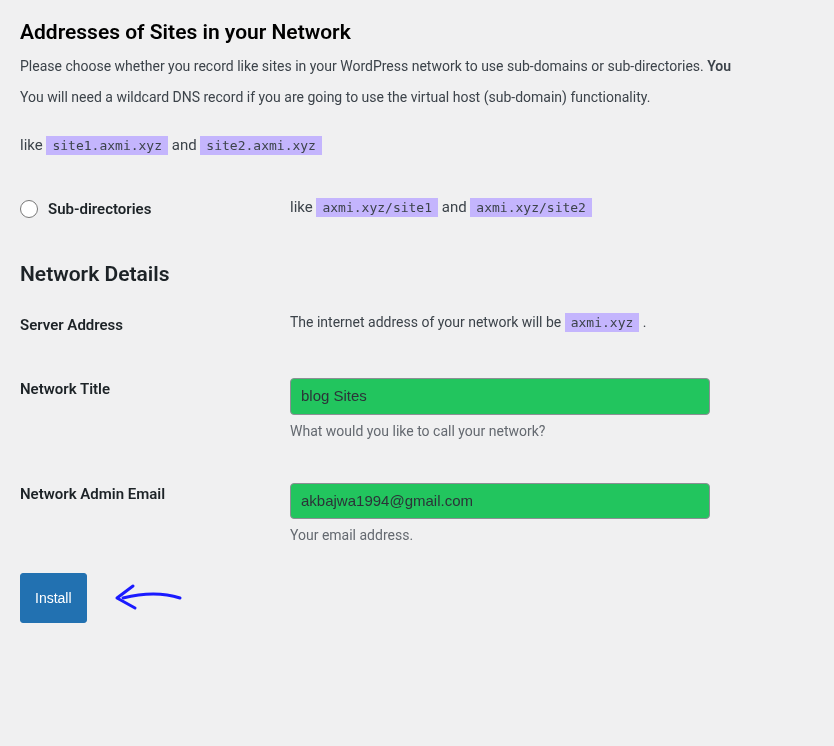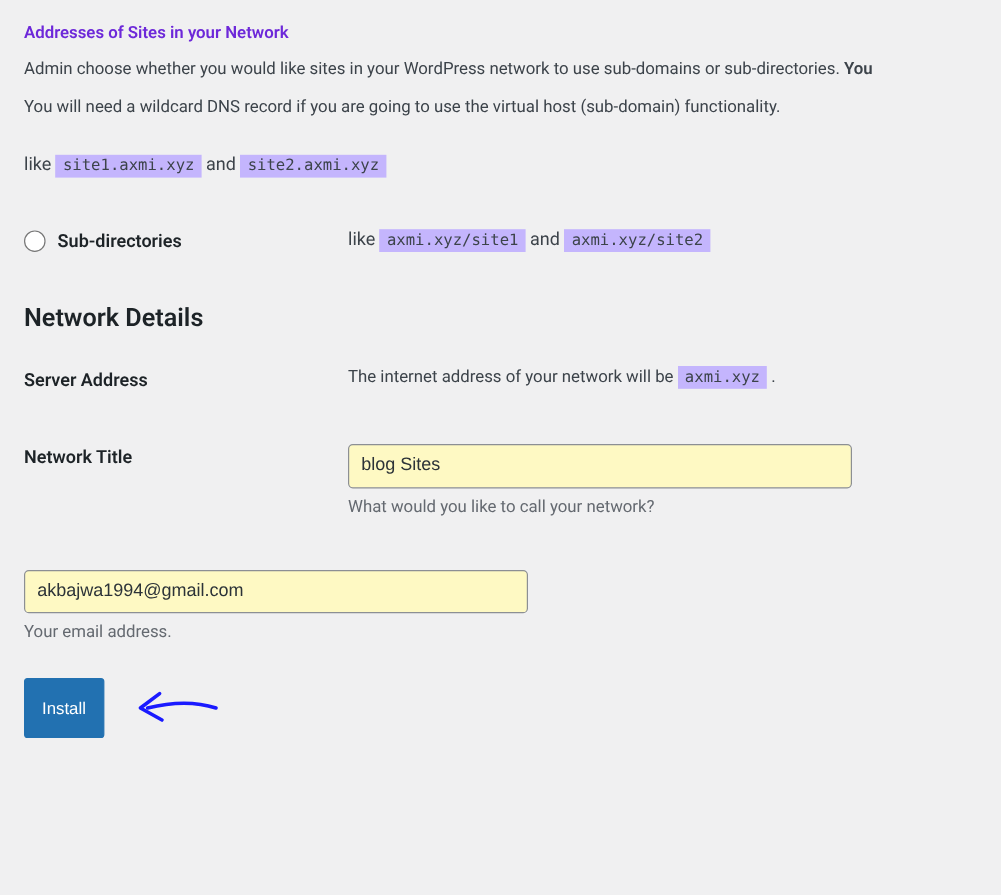--- a/index.html
+++ b/index.html
@@ -9,23 +9,23 @@
     }
     body {
       font-family: -apple-system, BlinkMacSystemFont, "Segoe UI", Roboto, sans-serif;
       background: #f0f0f1;
       color: #1d2327;
       padding: 20px;
       font-size: 14px;
       width: 834px;
     }
     h2.section-title {
-      font-size: 14px;
+      font-size: 21px;
       font-weight: 600;
-      color: #6d28d9;
+      color: #000000;
       margin-bottom: 12px;
       margin-top: 0;
     }
     h2.subsection-title {
       font-size: 21px;
       font-weight: 600;
       color: #1d2327;
       margin-top: 32px;
       margin-bottom: 18px;
     }
@@ -79,21 +79,21 @@
       font-size: 13px;
       color: #3c434a;
     }
     .like-text { color: #3c434a; font-size: 15px; }
     input[type="text"], input[type="email"] {
       width: 420px;
       padding: 6px 10px;
       font-size: 15px;
       border: 1px solid #8c8f94;
       border-radius: 4px;
-      background: #fef9c3;
+      background: #22c55e;
       color: #2c3338;
       line-height: 1.5;
     }
     .help-text {
       color: #646970;
       font-size: 14px;
       margin-top: 8px;
     }
     .submit-row {
       margin-top: 26px;
@@ -114,21 +114,21 @@
       display: inline-block;
       line-height: 0;
     }
   </style>
 </head>
 <body>
 
 <h2 class="section-title">Addresses of Sites in your Network</h2>
 
 <p class="description">
-  <span>Admin choose whether you would like sites in your WordPress network to use sub-domains or sub-directories. </span><span class="bold">You</span>
+  <span>Please choose whether you record like sites in your WordPress network to use sub-domains or sub-directories. </span><span class="bold">You</span>
 </p>
 <p class="description">You will need a wildcard DNS record if you are going to use the virtual host (sub-domain) functionality.</p>
 
 <div class="form-table">
 
   <div class="form-row">
     <div class="form-value-cell like-text">
       <span>like </span><code>site1.axmi.xyz</code><span> and </span><code>site2.axmi.xyz</code>
     </div>
   </div>
@@ -160,20 +160,21 @@
 
   <div class="form-row">
     <div class="form-label-cell">Network Title</div>
     <div class="form-value-cell">
       <input type="text" value="blog Sites" style="">
       <div class="help-text">What would you like to call your network?</div>
     </div>
   </div>
 
   <div class="form-row tight">
+    <div class="form-label-cell">Network Admin Email</div>
     <div class="form-value-cell">
       <input type="email" value="akbajwa1994@gmail.com" style="">
       <div class="help-text">Your email address.</div>
     </div>
   </div>
 
 </div>
 
 <div class="submit-row">
   <button class="primary">Install</button>

